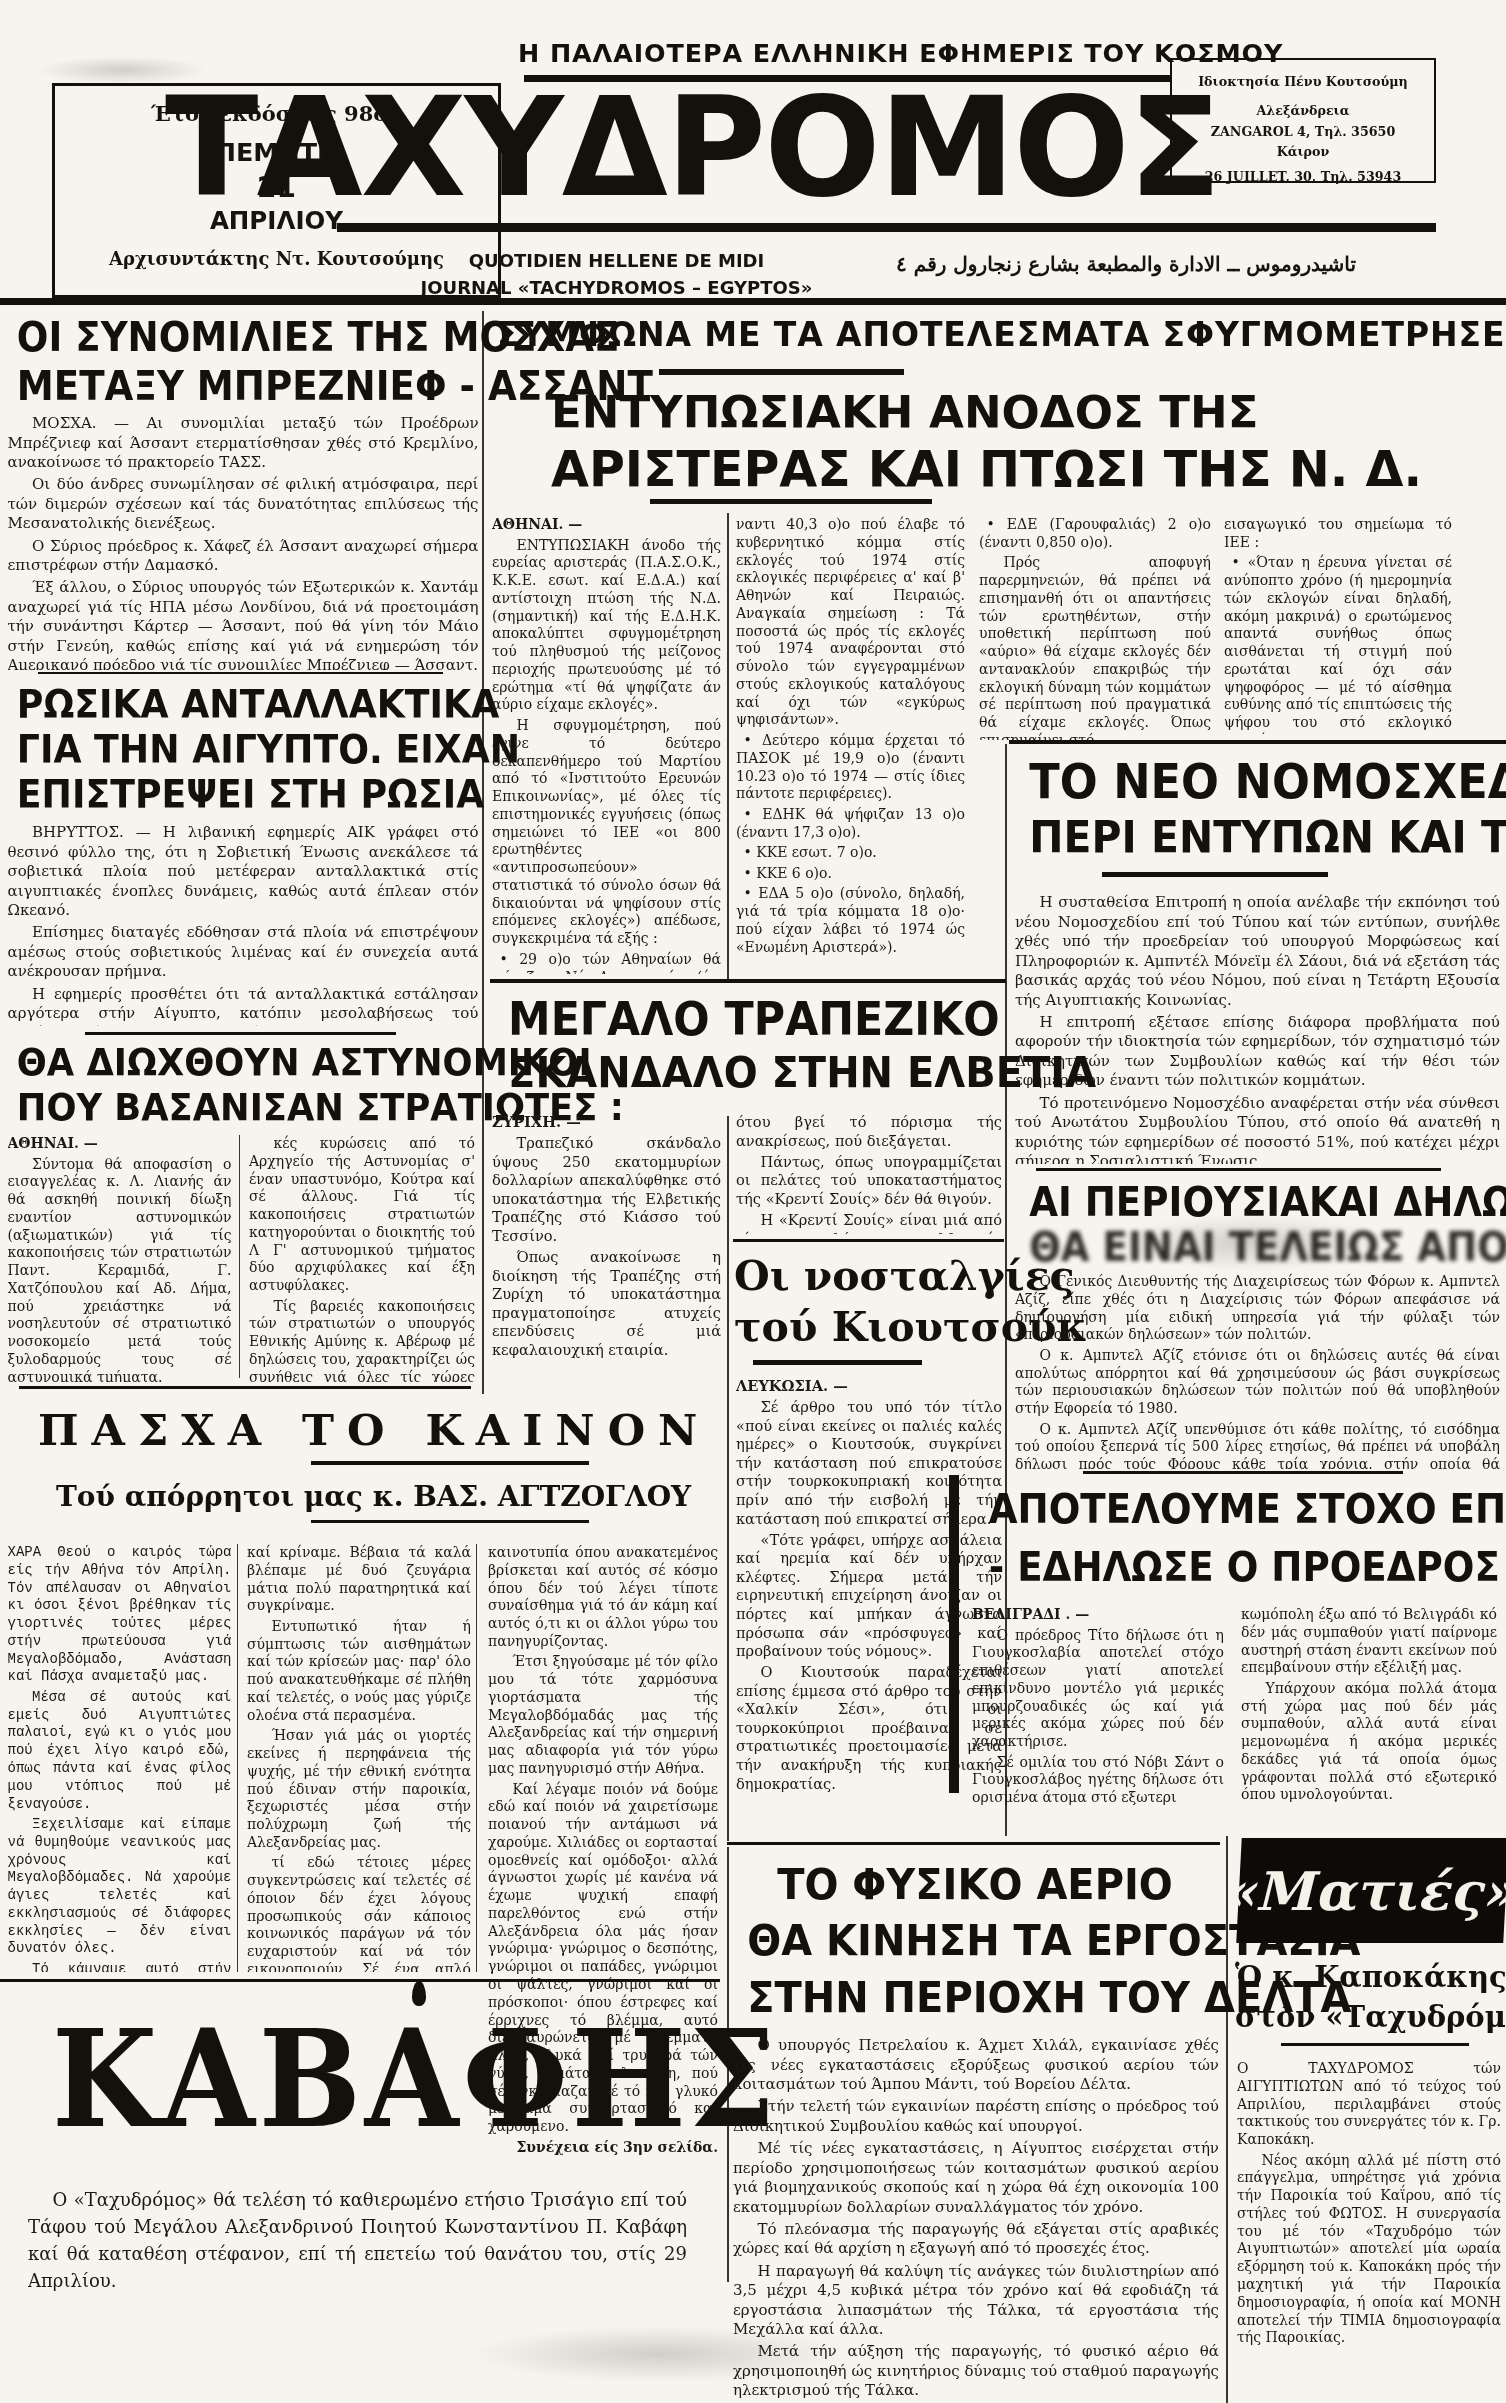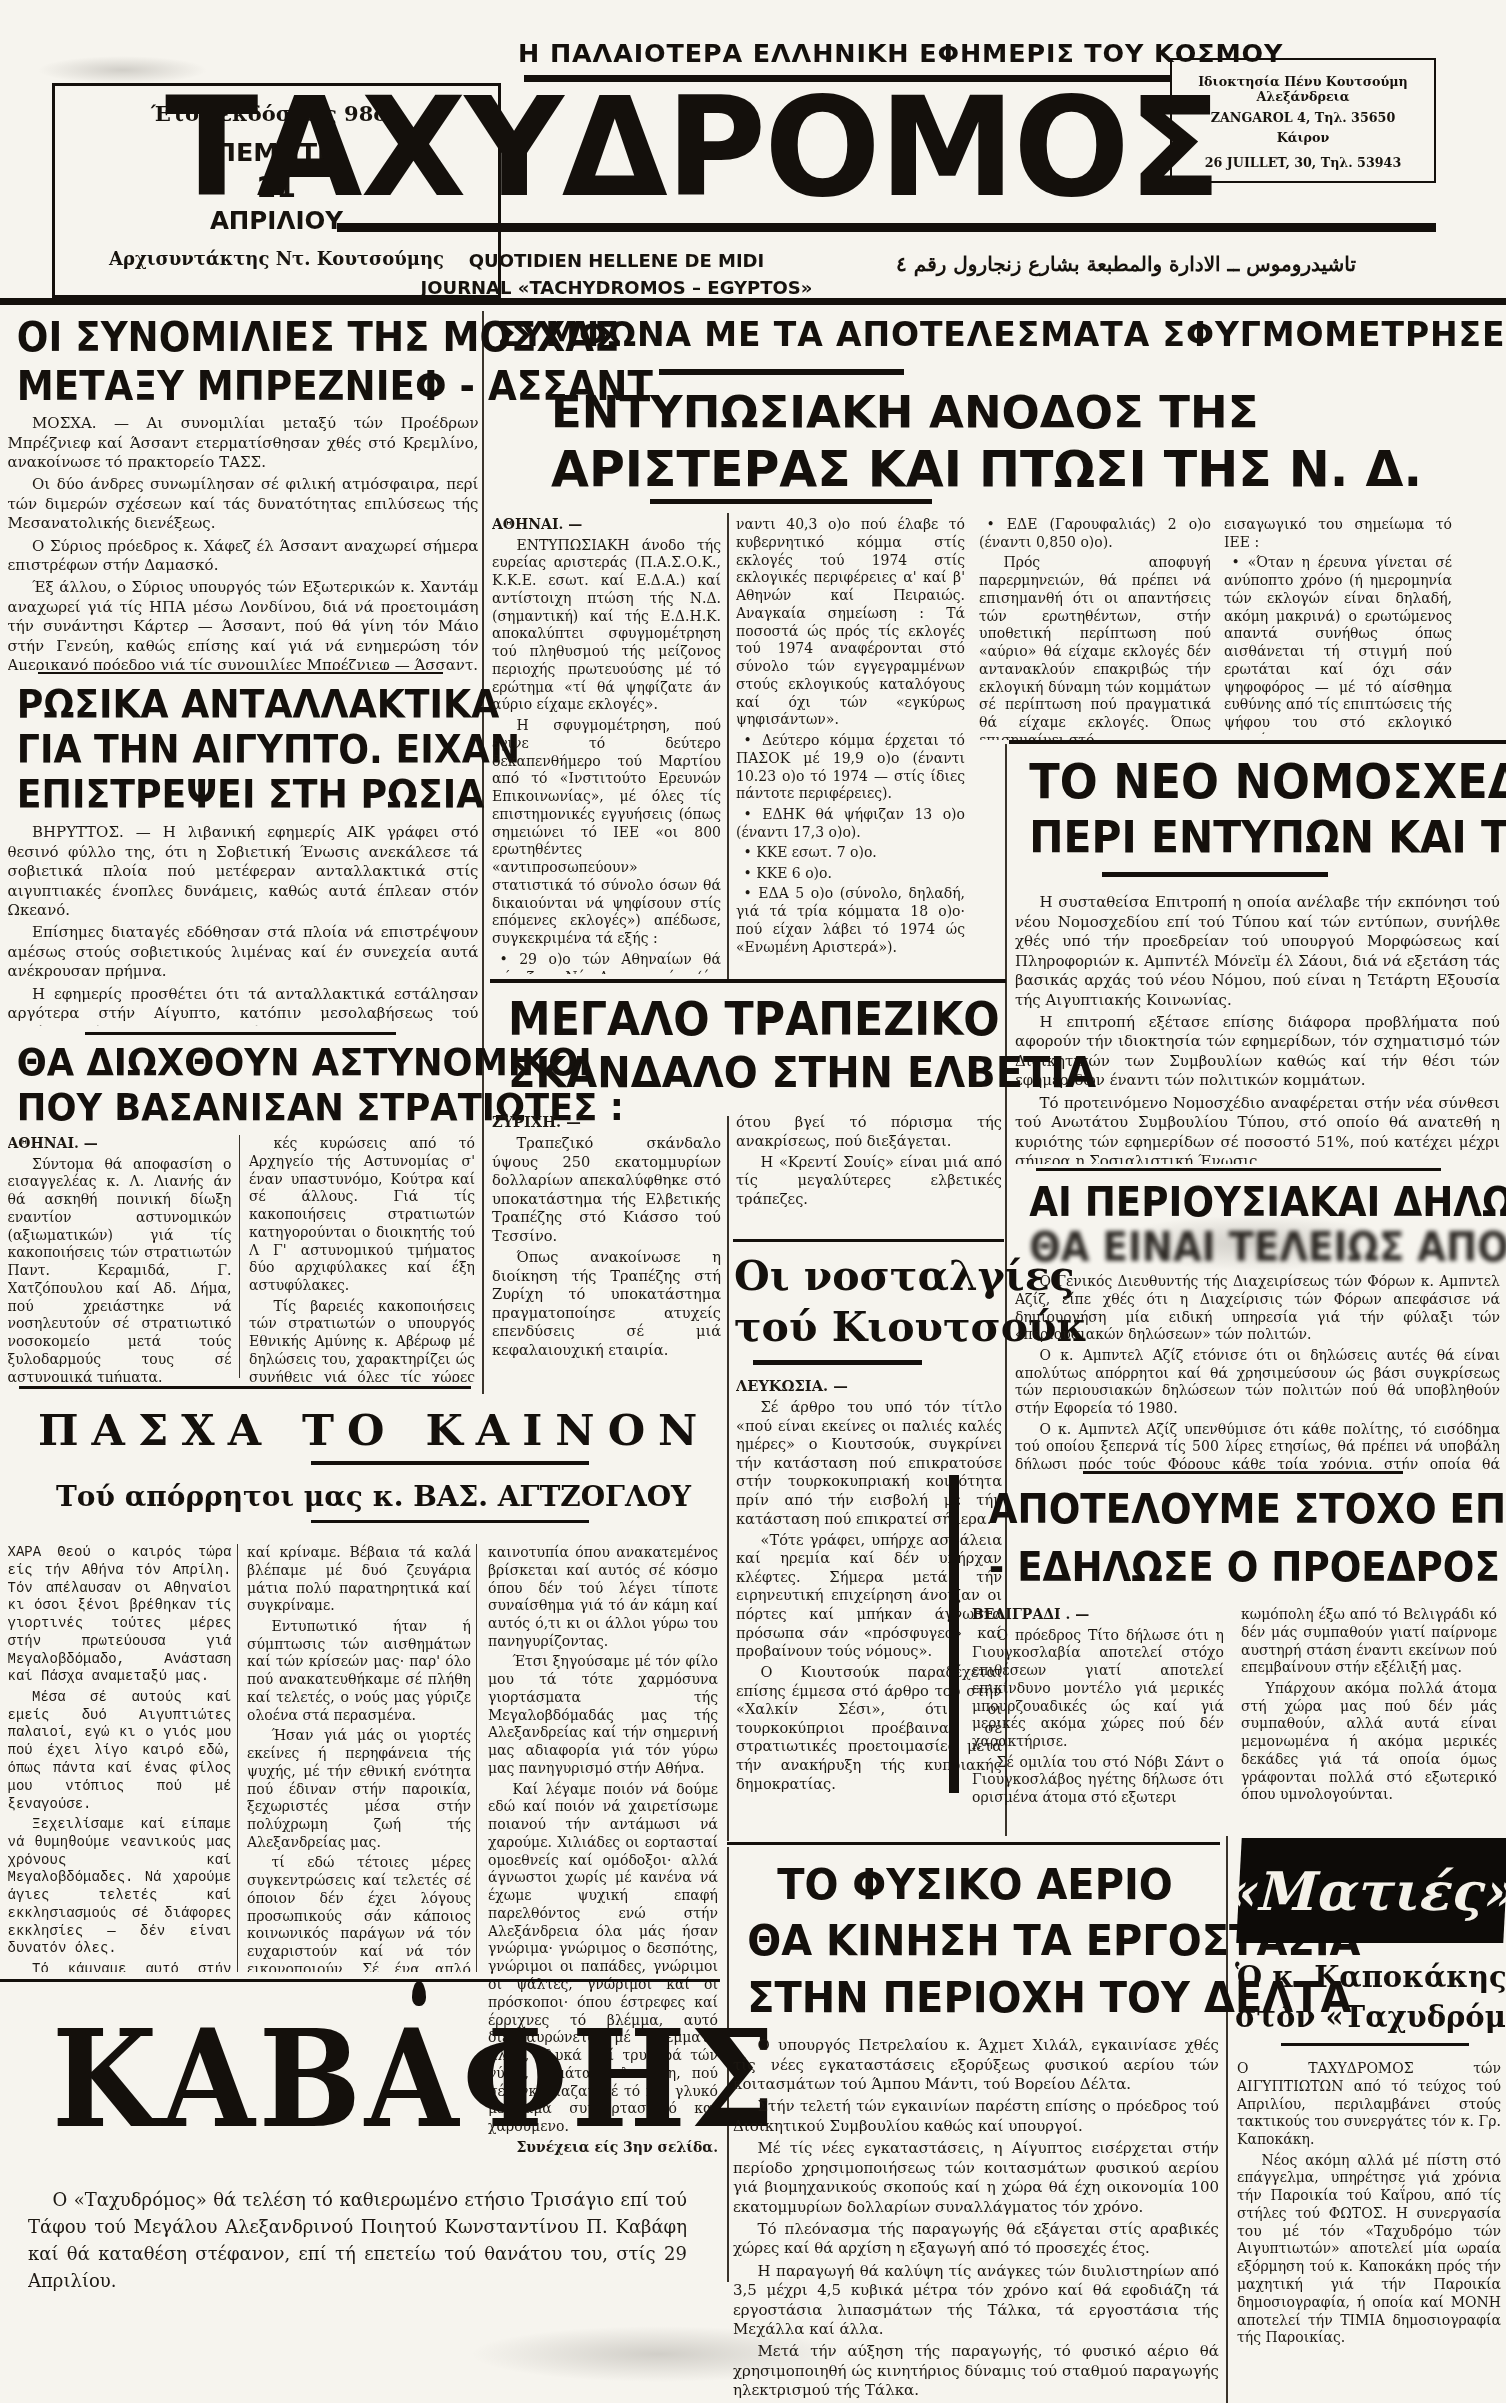--- a/index.html
+++ b/index.html
@@ -40,21 +40,21 @@
     <div style="font-size:18px;font-weight:bold;margin-top:13px;white-space:nowrap;">Αρχισυντάκτης Ντ. Κουτσούμης</div>
   </div>
 
   <div class="hl abs" style="left:518px;top:38px;width:659px;font-size:25.4px;letter-spacing:0.9px;">Η ΠΑΛΑΙΟΤΕΡΑ ΕΛΛΗΝΙΚΗ ΕΦΗΜΕΡΙΣ ΤΟΥ ΚΟΣΜΟΥ</div>
   <div class="rule abs" style="left:524px;top:75px;width:648px;height:6.6px;"></div>
 
   <div class="hl abs" style="left:165px;top:79px;width:993px;font-size:137px;letter-spacing:-1.9px;line-height:1.0;">ΤΑΧΥΔΡΟΜΟΣ</div>
 
   <div class="abs boxed" style="left:1170px;top:58px;width:262px;height:121px;text-align:center;font-size:12.7px;font-weight:bold;">
     <div style="margin-top:14px;">Ιδιοκτησία Πένυ Κουτσούμη</div>
-    <div style="margin-top:0;">Αλεξάνδρεια</div>
+    <div style="margin-top:14px;">Αλεξάνδρεια</div>
     <div style="margin-top:5.6px;">ZANGAROL 4, Τηλ. 35650</div>
     <div style="margin-top:5.6px;">Κάιρον</div>
     <div style="margin-top:10px;">26 JUILLET, 30, Τηλ. 53943</div>
   </div>
 
   <div class="rule abs" style="left:337px;top:223px;width:1099px;height:8.5px;"></div>
 
   <div class="abs" style="left:395px;top:247px;width:443px;text-align:center;font-family:'DejaVu Sans',sans-serif;font-weight:bold;font-size:18px;line-height:1.5;">
     <div>QUOTIDIEN HELLENE DE MIDI</div>
     <div>JOURNAL «TACHYDROMOS – EGYPTOS»</div>
@@ -159,20 +159,21 @@
     <div class="rule abs" style="left:490px;top:979px;width:516px;height:3.8px;"></div>
     <div class="hl abs cond" style="left:490px;top:992px;width:516px;font-size:46px;">ΜΕΓΑΛΟ ΤΡΑΠΕΖΙΚΟ</div>
     <div class="hl abs cond" style="left:490px;top:1047px;width:516px;font-size:43px;">ΣΚΑΝΔΑΛΟ ΣΤΗΝ ΕΛΒΕΤΙΑ</div>
     <div class="body fs155 abs" style="left:492px;top:1113px;width:229px;height:281px;">
       <p class="dl">ΖΥΡΙΧΗ. —</p>
       <p>Τραπεζικό σκάνδαλο ύψους 250 εκατομμυρίων δολλαρίων απεκαλύφθηκε στό υποκατάστημα τής Ελβετικής Τραπέζης στό Κιάσσο τού Τεσσίνο.</p>
       <p>Όπως ανακοίνωσε η διοίκηση τής Τραπέζης στή Ζυρίχη τό υποκατάστημα πραγματοποίησε ατυχείς επενδύσεις σέ μιά κεφαλαιουχική εταιρία.</p>
     </div>
     <div class="body fs155 abs" style="left:736px;top:1113px;width:266px;height:121px;">
       <p style="text-indent:0;">ότου βγεί τό πόρισμα τής ανακρίσεως, πού διεξάγεται.</p>
+      <p>Πάντως, όπως υπογραμμίζεται οι πελάτες τού υποκαταστήματος τής «Κρεντί Σουίς» δέν θά θιγούν.</p>
       <p>Η «Κρεντί Σουίς» είναι μιά από τίς μεγαλύτερες ελβετικές τράπεζες.</p>
     </div>
   </section>
 
   <section>
     <div class="rule abs" style="left:733px;top:1239px;width:271px;height:2.8px;"></div>
     <div class="serif-hl abs" style="left:734px;top:1252px;width:269px;font-size:41px;">Οι νοσταλγίες</div>
     <div class="serif-hl abs" style="left:734px;top:1303px;width:269px;font-size:41px;">τού Κιουτσούκ</div>
     <div class="rule abs" style="left:753px;top:1360px;width:169px;height:4.7px;"></div>
     <div class="body fs155 abs" style="left:736px;top:1377px;width:266px;height:460px;">

